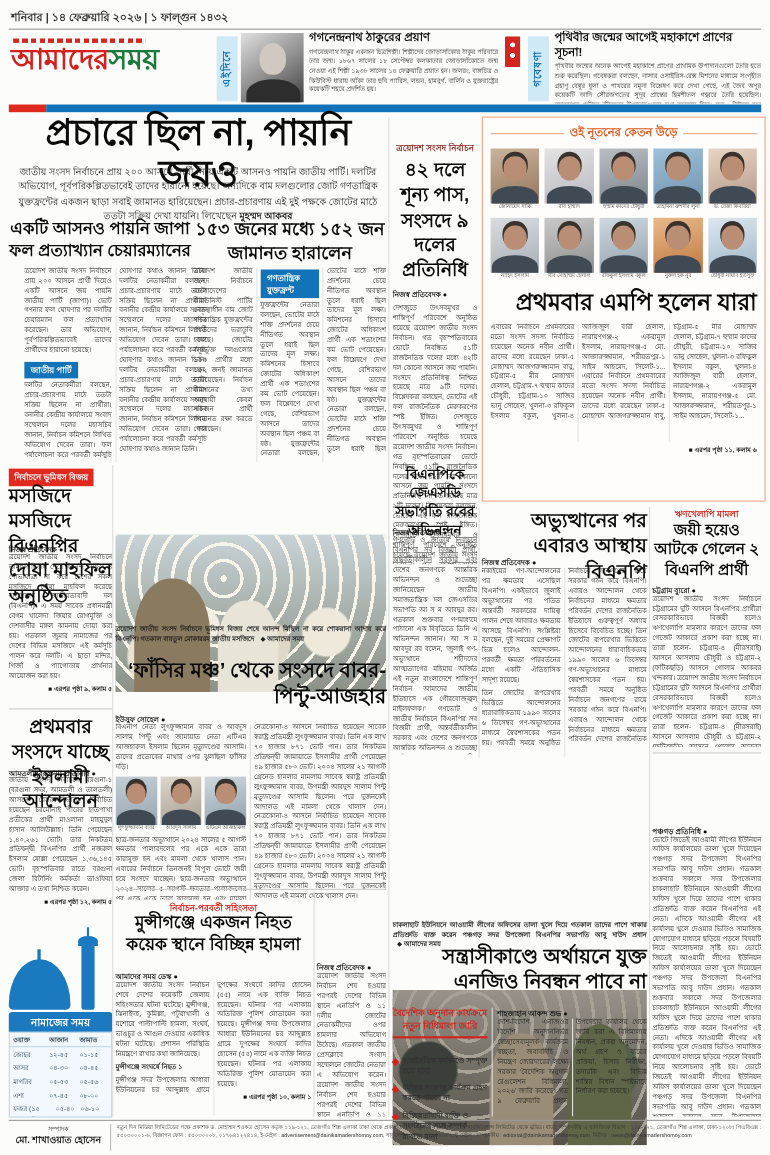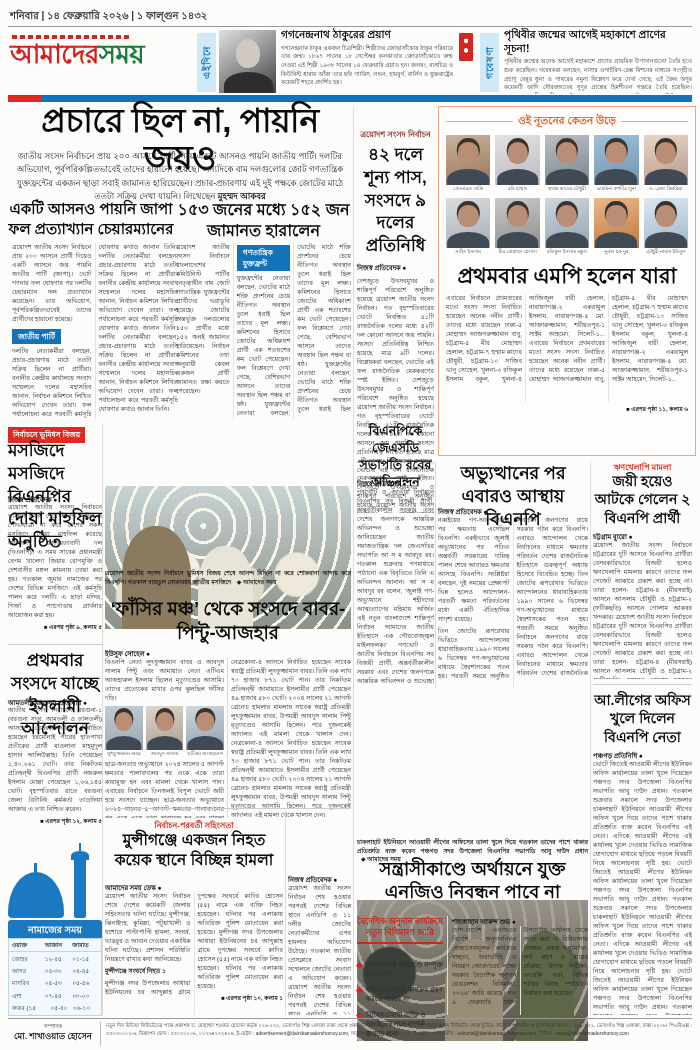--- a/index.html
+++ b/index.html
@@ -8,21 +8,21 @@
   .abs{position:absolute;}
   .hline{position:absolute;height:1px;background:#b9b9b9;}
   .vline{position:absolute;width:1px;background:#dcdcdc;}
   
   .dateline{font-size:10px;font-weight:600;color:#333;}
   .j{font-size:6.2px;line-height:1.45;text-align:justify;color:#222;overflow:hidden;}
   .j p{margin:0 0 3px 0;}
   .cols2{column-count:2;column-gap:7px;column-rule:1px solid #e4e4e4;}
   .cols3{column-count:3;column-gap:7px;column-rule:1px solid #e4e4e4;}
   .h-xl{font-size:33px;font-weight:800;line-height:1.12;color:#0a0a0a;text-align:center;letter-spacing:-.5px;}
-  .h-lg{font-size:18.5px;font-weight:800;line-height:1.3;color:#0a0a0a;text-align:center;}
+  .h-lg{font-size:18.5px;font-weight:800;line-height:1.3;color:#0a0a0a;text-align:right;}
   .h-md{font-size:15px;font-weight:800;line-height:1.32;color:#0a0a0a;text-align:center;}
   .h-sm{font-size:17px;font-weight:800;line-height:1.34;color:#0a0a0a;}
   .h-xs{font-size:11.5px;font-weight:800;line-height:1.36;color:#0a0a0a;text-align:center;}
   .deck{font-size:8.6px;line-height:1.55;color:#222;text-align:center;}
   .byline{font-size:6.6px;font-weight:bold;color:#111;}
   .jump{font-weight:800;font-size:5.8px;text-align:right;color:#111;margin-top:2px;}
   .kicker-red{color:#d0251d;font-weight:800;font-size:8px;text-align:center;}
   .badge-red{background:#e02a20;color:#fff;font-weight:800;font-size:7.5px;padding:2px 5px;display:inline-block;}
   .tag-blue{background:#1273b8;color:#fff;font-weight:800;font-size:7.6px;padding:2px 6px;display:inline-block;margin:2px 0 3px 0;break-inside:avoid;}
   .caption{font-size:6px;font-weight:600;color:#222;line-height:1.45;text-align:justify;}
@@ -144,21 +144,21 @@
 
   <div class="abs h-md" style="left:8px;top:199px;width:166px;">
     <div>একটি আসনও পায়নি জাপা</div>
     <div>ফল প্রত্যাখ্যান চেয়ারম্যানের</div>
   </div>
   <div class="abs h-md" style="left:176px;top:199px;width:175px;font-size:16px;">
     <div>১৫৩ জনের মধ্যে ১৫২ জন</div>
     <div>জামানত হারালেন</div>
   </div>
 
-  <div class="abs j cols2" style="left:12px;top:243px;width:166px;height:177px;">
+  <div class="abs j cols2" style="left:22px;top:243px;width:166px;height:177px;">
     <p>ত্রয়োদশ জাতীয় সংসদ নির্বাচনে প্রায় ২০০ আসনে প্রার্থী দিয়েও একটি আসনে জয় পায়নি জাতীয় পার্টি (জাপা)। ভোট গণনার ফল ঘোষণার পর দলটির চেয়ারম্যান ফল প্রত্যাখ্যান করেছেন। তার অভিযোগ, পূর্বপরিকল্পিতভাবেই তাদের প্রার্থীদের হারানো হয়েছে।</p>
     <div class="tag-blue">জাতীয় পার্টি</div>
     <p>দলটির নেতাকর্মীরা বলছেন, প্রচার-প্রচারণায় মাঠে ততটা সক্রিয় ছিলেন না প্রার্থীরা। বনানীর কেন্দ্রীয় কার্যালয়ে সংবাদ সম্মেলনে দলের মহাসচিব জানান, নির্বাচন কমিশনে লিখিত অভিযোগ দেবেন তারা। ফল পর্যালোচনা করে পরবর্তী কর্মসূচি ঘোষণার কথাও জানান তিনি। দলটির নেতাকর্মীরা বলছেন, প্রচার-প্রচারণায় মাঠে ততটা সক্রিয় ছিলেন না প্রার্থীরা। বনানীর কেন্দ্রীয় কার্যালয়ে সংবাদ সম্মেলনে দলের মহাসচিব জানান, নির্বাচন কমিশনে লিখিত অভিযোগ দেবেন তারা। ফল পর্যালোচনা করে পরবর্তী কর্মসূচি ঘোষণার কথাও জানান তিনি। দলটির নেতাকর্মীরা বলছেন, প্রচার-প্রচারণায় মাঠে ততটা সক্রিয় ছিলেন না প্রার্থীরা। বনানীর কেন্দ্রীয় কার্যালয়ে সংবাদ সম্মেলনে দলের মহাসচিব জানান, নির্বাচন কমিশনে লিখিত অভিযোগ দেবেন তারা। ফল পর্যালোচনা করে পরবর্তী কর্মসূচি ঘোষণার কথাও জানান তিনি।</p>
     
   </div>
   <div class="abs j cols3" style="left:176px;top:243px;width:175px;height:177px;">
     <p>ত্রয়োদশ জাতীয় সংসদ নির্বাচনে বাংলাদেশের কমিউনিস্ট পার্টির নেতৃত্বাধীন বাম জোট গণতান্ত্রিক যুক্তফ্রন্টের প্রার্থীদের ভরাডুবি হয়েছে। জোটের অন্তর্ভুক্ত দলগুলোর ১৫৩ প্রার্থীর মধ্যে ১৫২ জনই জামানত হারিয়েছেন। নির্বাচন কমিশনের তথ্য অনুযায়ী কেবল একজন প্রার্থী জামানত রক্ষা করতে পেরেছেন।</p>
     <div class="tag-blue">গণতান্ত্রিক যুক্তফ্রন্ট</div>
     <p>যুক্তফ্রন্টের নেতারা বলছেন, ভোটের মাঠে শক্তি প্রদর্শনের চেয়ে নীতিগত অবস্থান তুলে ধরাই ছিল তাদের মূল লক্ষ্য। কমিশনের হিসাবে জোটের অধিকাংশ প্রার্থী এক শতাংশের কম ভোট পেয়েছেন। ফল বিশ্লেষণে দেখা গেছে, বেশিরভাগ আসনে তাদের অবস্থান ছিল পঞ্চম বা ষষ্ঠ। যুক্তফ্রন্টের নেতারা বলছেন, ভোটের মাঠে শক্তি প্রদর্শনের চেয়ে নীতিগত অবস্থান তুলে ধরাই ছিল তাদের মূল লক্ষ্য। কমিশনের হিসাবে জোটের অধিকাংশ প্রার্থী এক শতাংশের কম ভোট পেয়েছেন। ফল বিশ্লেষণে দেখা গেছে, বেশিরভাগ আসনে তাদের অবস্থান ছিল পঞ্চম বা ষষ্ঠ। যুক্তফ্রন্টের নেতারা বলছেন, ভোটের মাঠে শক্তি প্রদর্শনের চেয়ে নীতিগত অবস্থান তুলে ধরাই ছিল তাদের মূল লক্ষ্য। কমিশনের হিসাবে জোটের অধিকাংশ প্রার্থী এক শতাংশের কম ভোট পেয়েছেন। ফল বিশ্লেষণে দেখা গেছে, বেশিরভাগ আসনে তাদের অবস্থান ছিল পঞ্চম বা ষষ্ঠ।</p>
     
@@ -337,21 +337,20 @@
   </div>
 
   <div class="abs kicker-red" style="left:593px;top:461px;width:99px;">ঋণখেলাপি মামলা</div>
   <div class="abs h-md" style="left:593px;top:472px;width:99px;font-size:14px;">জয়ী হয়েও আটকে গেলেন ২ বিএনপি প্রার্থী</div>
   <div class="abs byline" style="left:593px;top:531px;">চট্টগ্রাম ব্যুরো ●</div>
   <div class="abs j" style="left:593px;top:541px;width:99px;height:138px;">
     <p>ত্রয়োদশ জাতীয় সংসদ নির্বাচনে চট্টগ্রামের দুটি আসনে বিএনপির প্রার্থীরা বেসরকারিভাবে বিজয়ী হলেও ঋণখেলাপি মামলার কারণে তাদের ফল গেজেট আকারে প্রকাশ করা হচ্ছে না। তারা হলেন- চট্টগ্রাম-৪ (মীরসরাই) আসনে আসলাম চৌধুরী ও চট্টগ্রাম-২ (ফটিকছড়ি) আসনে গোলাম আকবর খন্দকার। ত্রয়োদশ জাতীয় সংসদ নির্বাচনে চট্টগ্রামের দুটি আসনে বিএনপির প্রার্থীরা বেসরকারিভাবে বিজয়ী হলেও ঋণখেলাপি মামলার কারণে তাদের ফল গেজেট আকারে প্রকাশ করা হচ্ছে না। তারা হলেন- চট্টগ্রাম-৪ (মীরসরাই) আসনে আসলাম চৌধুরী ও চট্টগ্রাম-২ (ফটিকছড়ি) আসনে গোলাম আকবর খন্দকার।</p>
 
   </div>
   <div class="hline" style="left:593px;top:684px;width:99px;background:#ccc;"></div>
-  <div class="abs h-md" style="left:593px;top:691px;width:99px;font-size:14px;">আ.লীগের অফিস খুলে দিলেন বিএনপি নেতা</div>
   <div class="abs byline" style="left:593px;top:750px;">পঞ্চগড় প্রতিনিধি ●</div>
   <div class="abs j" style="left:593px;top:760px;width:99px;height:255px;">ভোটে জিতেই আওয়ামী লীগের ইউনিয়ন অফিস কার্যালয়ের তালা খুলে দিয়েছেন পঞ্চগড় সদর উপজেলা বিএনপির সভাপতি আবু দাউদ প্রধান। গতকাল শুক্রবার সকালে সদর উপজেলার চাকলাহাট ইউনিয়নে আওয়ামী লীগের অফিস খুলে দিয়ে তাদের পাশে থাকার প্রতিশ্রুতি ব্যক্ত করেন বিএনপির এই নেতা। এদিকে আওয়ামী লীগের এই কার্যালয় খুলে দেওয়ার ভিডিও সামাজিক যোগাযোগ মাধ্যমে ছড়িয়ে পড়লে বিষয়টি নিয়ে আলোচনার সৃষ্টি হয়। ভোটে জিতেই আওয়ামী লীগের ইউনিয়ন অফিস কার্যালয়ের তালা খুলে দিয়েছেন পঞ্চগড় সদর উপজেলা বিএনপির সভাপতি আবু দাউদ প্রধান। গতকাল শুক্রবার সকালে সদর উপজেলার চাকলাহাট ইউনিয়নে আওয়ামী লীগের অফিস খুলে দিয়ে তাদের পাশে থাকার প্রতিশ্রুতি ব্যক্ত করেন বিএনপির এই নেতা। এদিকে আওয়ামী লীগের এই কার্যালয় খুলে দেওয়ার ভিডিও সামাজিক যোগাযোগ মাধ্যমে ছড়িয়ে পড়লে বিষয়টি নিয়ে আলোচনার সৃষ্টি হয়। ভোটে জিতেই আওয়ামী লীগের ইউনিয়ন অফিস কার্যালয়ের তালা খুলে দিয়েছেন পঞ্চগড় সদর উপজেলা বিএনপির সভাপতি আবু দাউদ প্রধান। গতকাল শুক্রবার সকালে সদর উপজেলার চাকলাহাট ইউনিয়নে আওয়ামী লীগের অফিস খুলে দিয়ে তাদের পাশে থাকার প্রতিশ্রুতি ব্যক্ত করেন বিএনপির এই নেতা। এদিকে আওয়ামী লীগের এই কার্যালয় খুলে দেওয়ার ভিডিও সামাজিক যোগাযোগ মাধ্যমে ছড়িয়ে পড়লে বিষয়টি নিয়ে আলোচনার সৃষ্টি হয়।</div>
 
   <div class="abs photo-crowd2" style="left:357px;top:694px;width:231px;height:141px;"></div>
   <div class="abs caption" style="left:357px;top:838px;width:231px;">
     <span>চাকলাহাট ইউনিয়নে আওয়ামী লীগের অফিসের তালা খুলে দিয়ে গতকাল তাদের পাশে থাকার প্রতিশ্রুতি ব্যক্ত করেন পঞ্চগড় সদর উপজেলা বিএনপির সভাপতি আবু দাউদ প্রধান</span>
     <span class="credit">◆ আমাদের সময়</span>
   </div>
   <div class="abs h-lg" style="left:357px;top:858px;width:231px;font-size:18px;">সন্ত্রাসীকাণ্ডে অর্থায়নে যুক্ত এনজিও নিবন্ধন পাবে না</div>
   <div class="abs" style="left:357px;top:916px;width:86px;">

